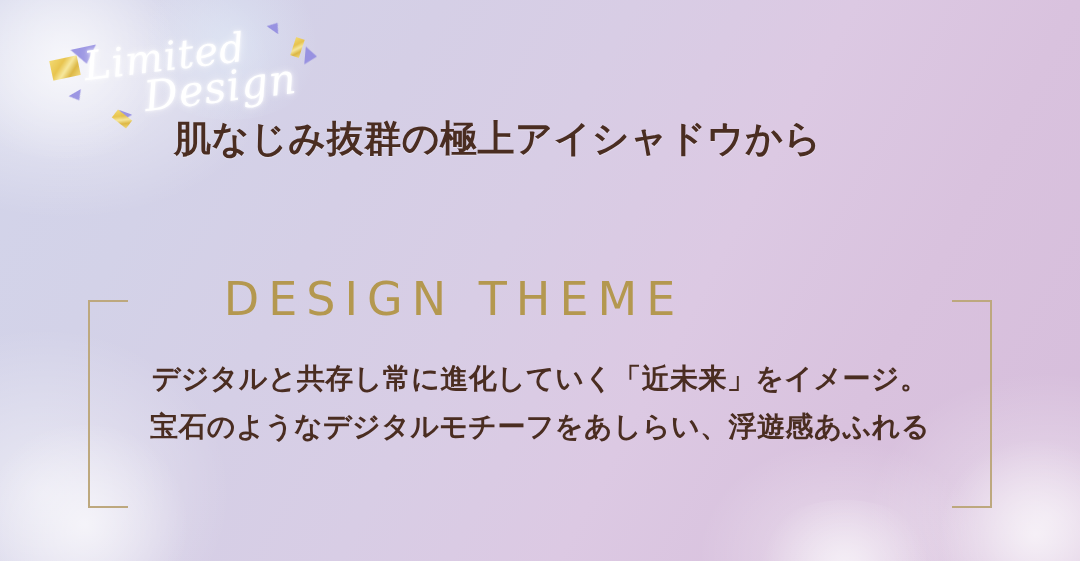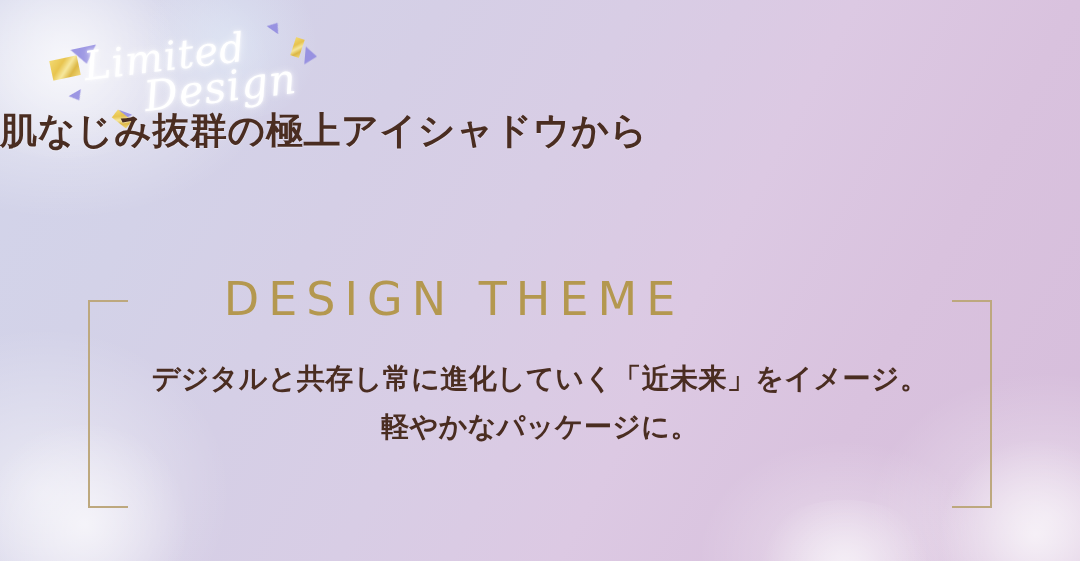--- a/index.html
+++ b/index.html
@@ -83,22 +83,23 @@
     white-space:nowrap;
     text-shadow:0 0 9px rgba(255,255,255,0.75), 0 0 3px rgba(255,255,255,0.9);
     letter-spacing:1px;
   }
   .script-line.l1 { left:0px;  top:6px;  font-size:40px; }
   .script-line.l2 { left:56px; top:42px; font-size:42px; }
 
   
   .headline {
     position:absolute;
-    left:0; top:104px;
+    left:0; top:112px;
     width:996px;
+    text-align:center;
     color:#4a2d21;
     font-family:"DejaVu Sans", sans-serif;
     font-weight:700;
     font-size:37px;
     line-height:1.45;
     letter-spacing:0.5px;
     text-shadow:0 1px 1px rgba(255,255,255,0.35);
   }
   .headline .hl-line { display:block; }
 
@@ -187,16 +188,16 @@
     <span class="arm top"></span>
     <span class="arm bottom"></span>
   </div>
   <div class="bracket right">
     <span class="arm top"></span>
     <span class="arm bottom"></span>
   </div>
 
   <div class="body-copy">
     <span class="bc-line">デジタルと共存し常に進化していく「近未来」をイメージ。</span>
-    <span class="bc-line">軽やかなパッケージに。</span>
+    <span class="bc-line">宝石のようなデジタルモチーフをあしらい、浮遊感あふれる</span>
   </div>
 
 </div>
 
 </body></html>

